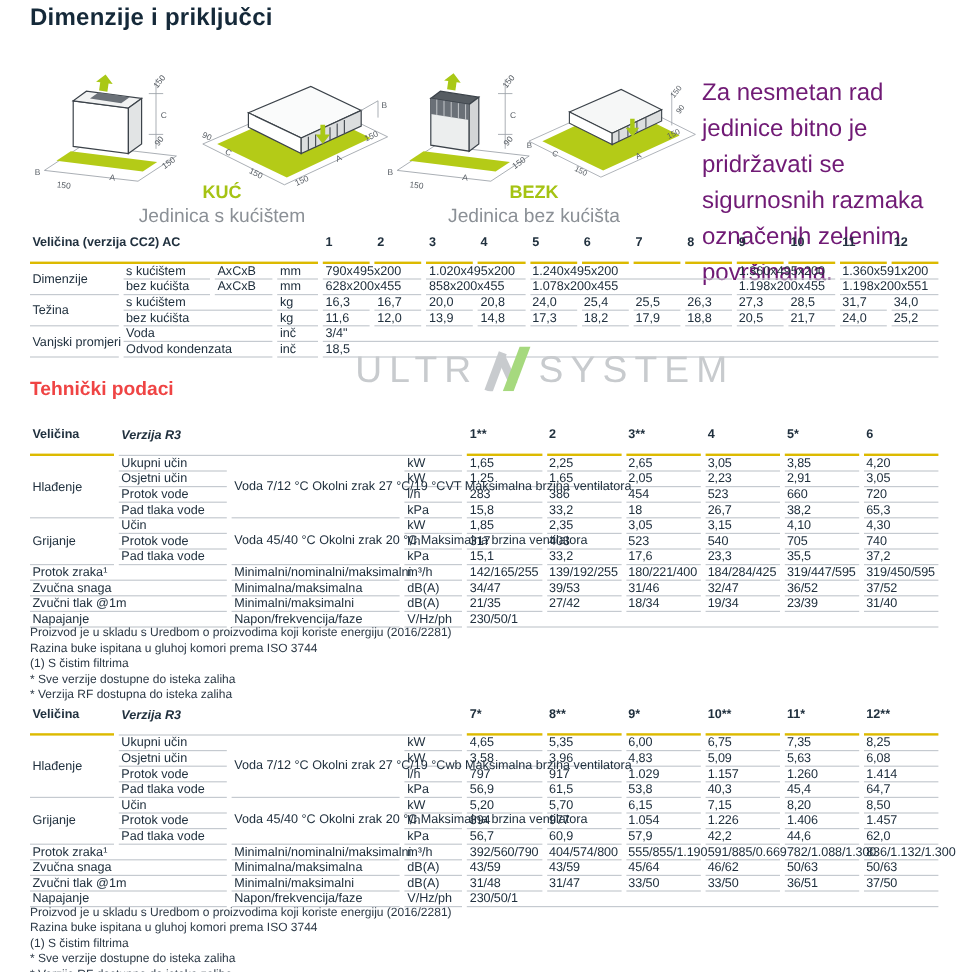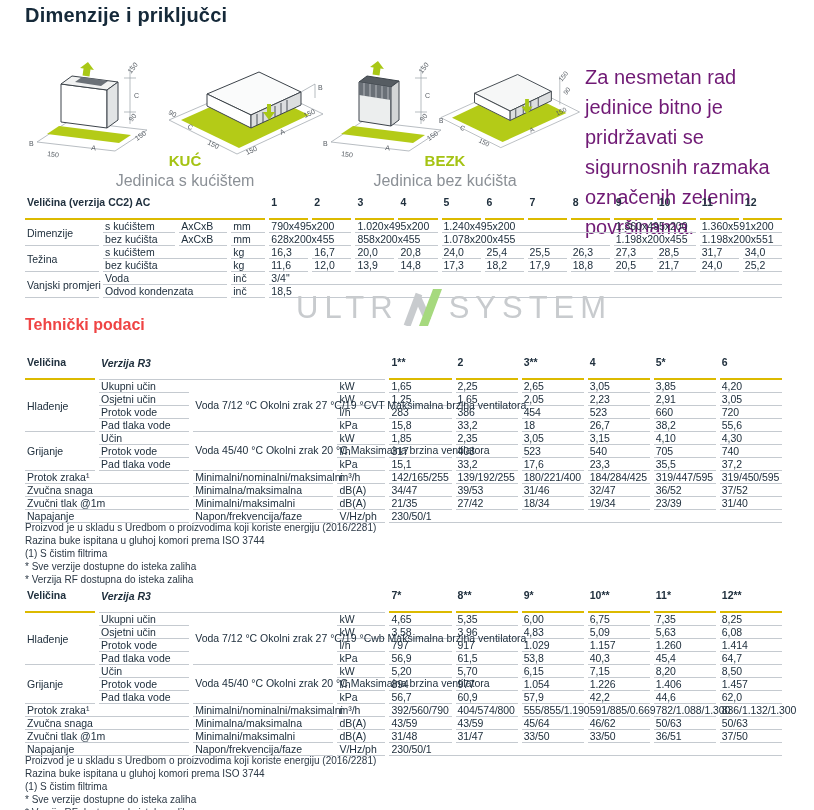--- a/index.html
+++ b/index.html
@@ -329,21 +329,21 @@
     <td class="v">720</td>
   </tr>
   <tr>
     <td>Pad tlaka vode</td>
     <td>kPa</td>
     <td class="v">15,8</td>
     <td class="v">33,2</td>
     <td class="v">18</td>
     <td class="v">26,7</td>
     <td class="v">38,2</td>
-    <td class="v">55,6</td>
+    <td class="v">65,3</td>
   </tr>
   <tr>
     <td rowspan="3" class="grp">Grijanje</td>
     <td>Učin</td>
     <td rowspan="3" class="cond">Voda 45/40 °C
 Okolni zrak 20 °C
 Maksimalna brzina ventilatora</td>
     <td>kW</td>
     <td class="v">1,85</td>
     <td class="v">2,35</td>

